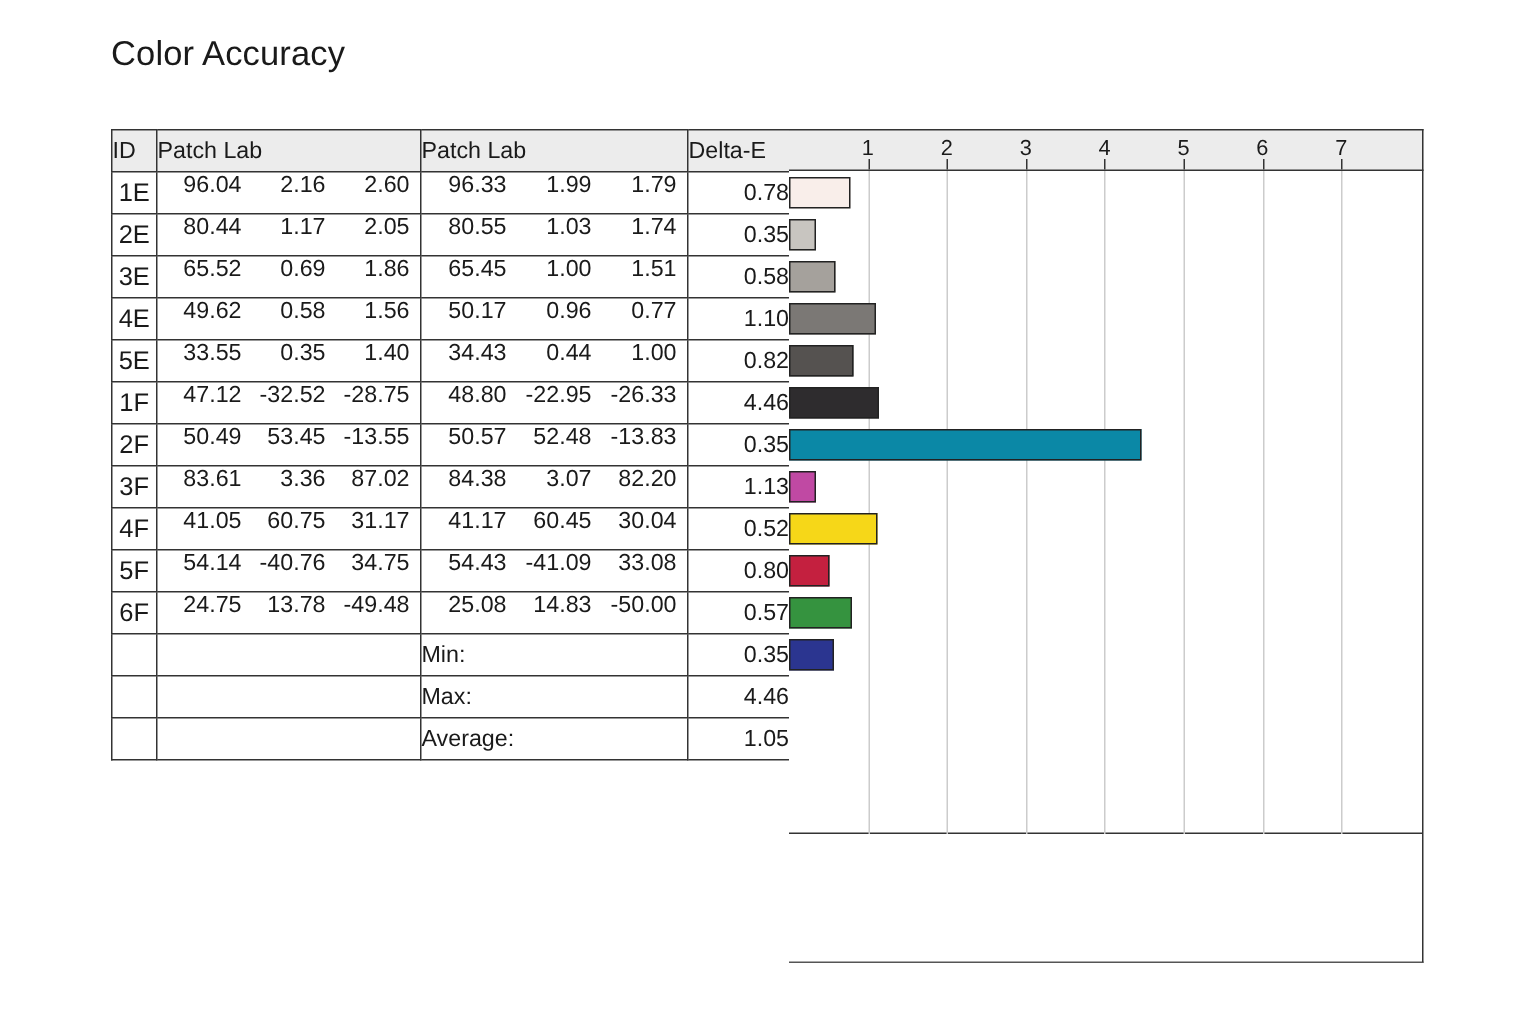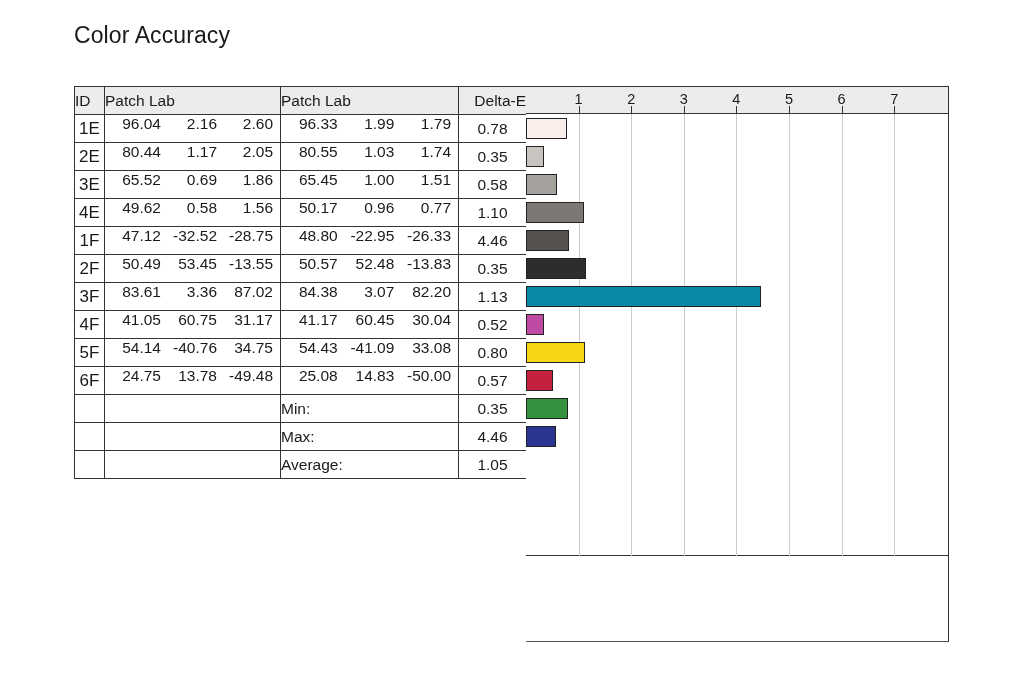--- a/index.html
+++ b/index.html
@@ -57,30 +57,30 @@
   .col-patch { width: 176px; margin-left: 33px; }
   .col-res   { width: 178px; }
   .col-de    { width: 68px; }
 
   thead th {
     background: #ececec !important;
     text-align: left;
     padding-left: 5px;
   }
   thead th.col-id { padding-left: 4px; }
-  thead th.col-de { text-align: right; padding-left: 0; }
+  thead th.col-de { text-align: left; padding-left: 0; }
 
   tbody tr.alt td { background: #ececec; }
 
   td.cell-id {
     text-align: center;
     font-size: 17px;
   }
   td.cell-de {
-    text-align: center;
+    text-align: right;
     padding-right: 10px;
   }
   td.cell-label {
     text-align: left;
     padding-left: 5px;
   }
 
   .lab-group {
     display: flex;
     width: 100%;
@@ -252,20 +252,38 @@
             </div>
           </td>
           <td class="col-res">
             <div class="lab-group">
               <span>50.17</span>
               <span>0.96</span>
               <span>0.77</span>
             </div>
           </td>
           <td class="col-de cell-de">1.10</td>
+        </tr>
+        <tr>
+          <td class="col-id cell-id">5E</td>
+          <td class="col-patch">
+            <div class="lab-group">
+              <span>33.55</span>
+              <span>0.35</span>
+              <span>1.40</span>
+            </div>
+          </td>
+          <td class="col-res">
+            <div class="lab-group">
+              <span>34.43</span>
+              <span>0.44</span>
+              <span>1.00</span>
+            </div>
+          </td>
+          <td class="col-de cell-de">0.82</td>
         </tr>
         <tr>
           <td class="col-id cell-id">1F</td>
           <td class="col-patch">
             <div class="lab-group">
               <span>47.12</span>
               <span>-32.52</span>
               <span>-28.75</span>
             </div>
           </td>

